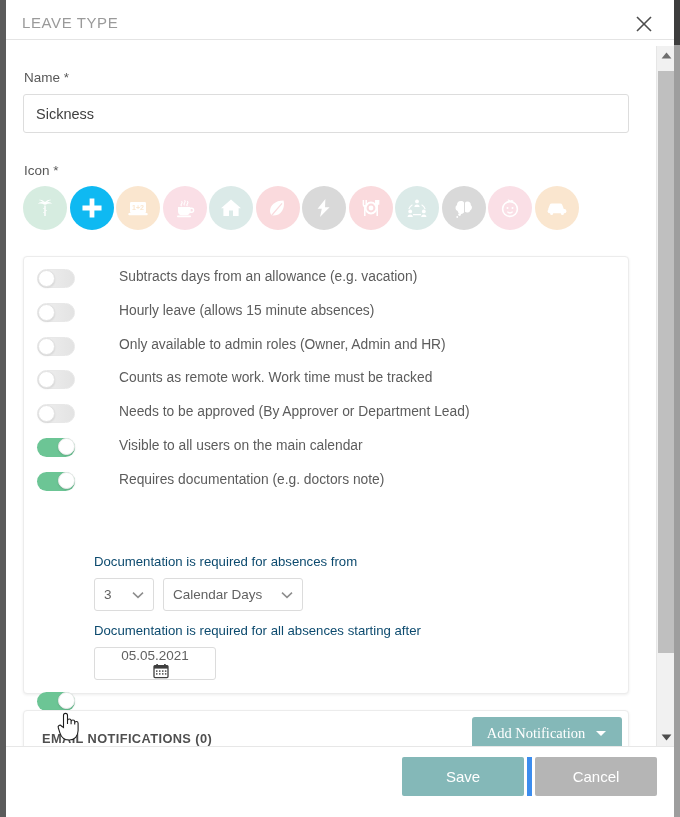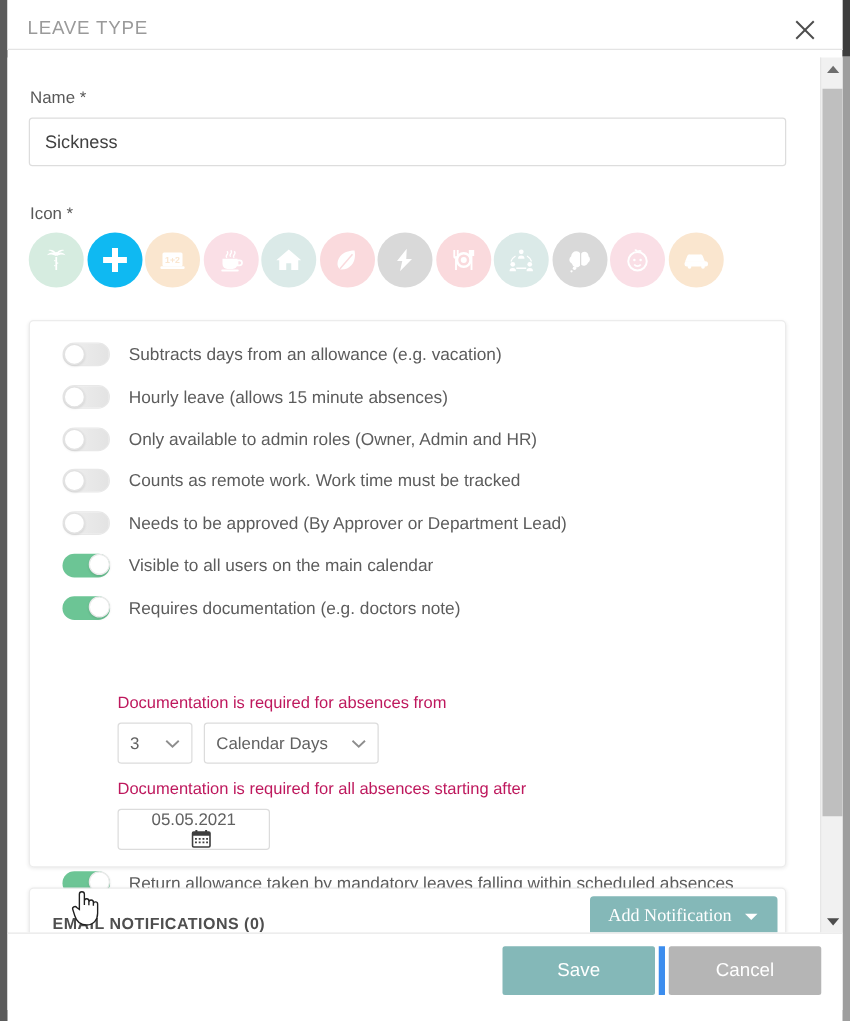--- a/index.html
+++ b/index.html
@@ -125,24 +125,25 @@
     left: 17px; top: 210px;
     width: 606px; height: 438px;
     background: #ffffff;
     border: 1px solid #ececec;
     border-radius: 4px;
     box-shadow: 0 1px 3px rgba(0,0,0,0.07);
   }
 
   .opt-row {
     position: absolute;
-    left: 26px;
-    display: flex;
-    align-items: center;
+    left: 13px;
+    display: flex;
+    align-items: flex-start;
     height: 28px;
+    gap: 29px;
   }
   .opt-label {
     margin-left: 15px;
     font-size: 13.8px;
     color: #5c5c5c;
     white-space: nowrap;
   }
 
   
   .toggle {
@@ -176,21 +177,21 @@
     background: #ffffff;
     border: 1px solid #eaeaea;
     box-shadow: 0 1px 2px rgba(0,0,0,0.12);
   }
 
   
   .sub-label {
     position: absolute;
     left: 70px;
     font-size: 13.2px;
-    color: #be185d;
+    color: #0c4a6e;
   }
   .select-box {
     position: absolute;
     height: 33px;
     border: 1px solid #dcdcdc;
     border-radius: 3px;
     background: #fff;
     display: flex;
     align-items: center;
     padding: 0 9px;
@@ -586,21 +587,20 @@
                 <rect x="11.9" y="10.2" width="1.5" height="1.4"></rect>
             </g>
           </svg>
         </span>
       </div>
 
       <div class="opt-row" style="top:435px">
         <div class="toggle on">
             <div class="knob"></div>
           </div>
-        <div class="opt-label">Return allowance taken by mandatory leaves falling within scheduled absences</div>
       </div>
 
     </div>
 
     <div class="email-card">
       <div class="email-title">EMAIL NOTIFICATIONS (0)</div>
       <div class="add-notif">
         <span>Add Notification</span>
         <span class="caret-wt">
           <svg width="12" height="8" viewBox="0 0 12 8">

